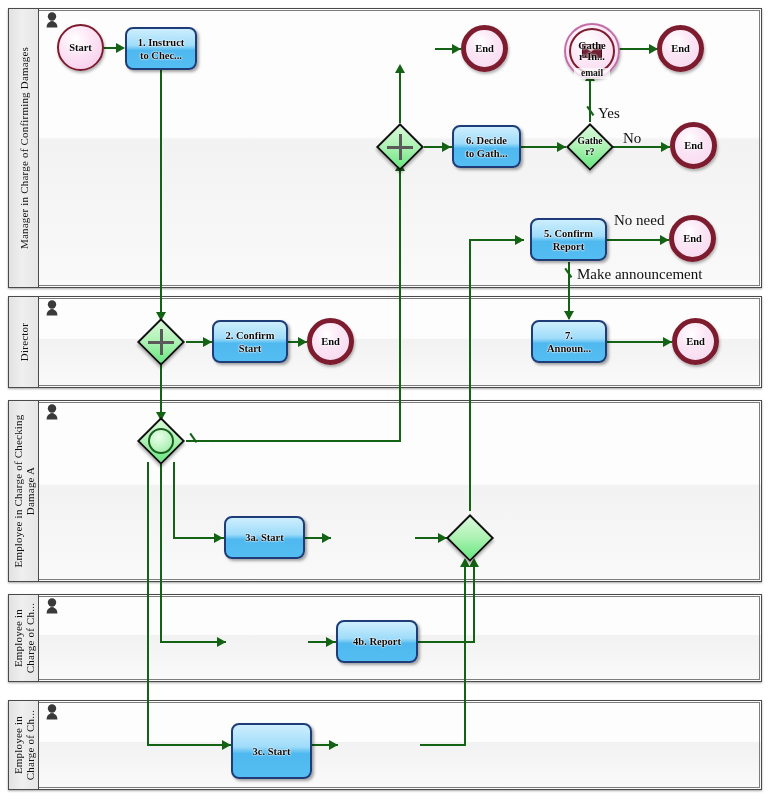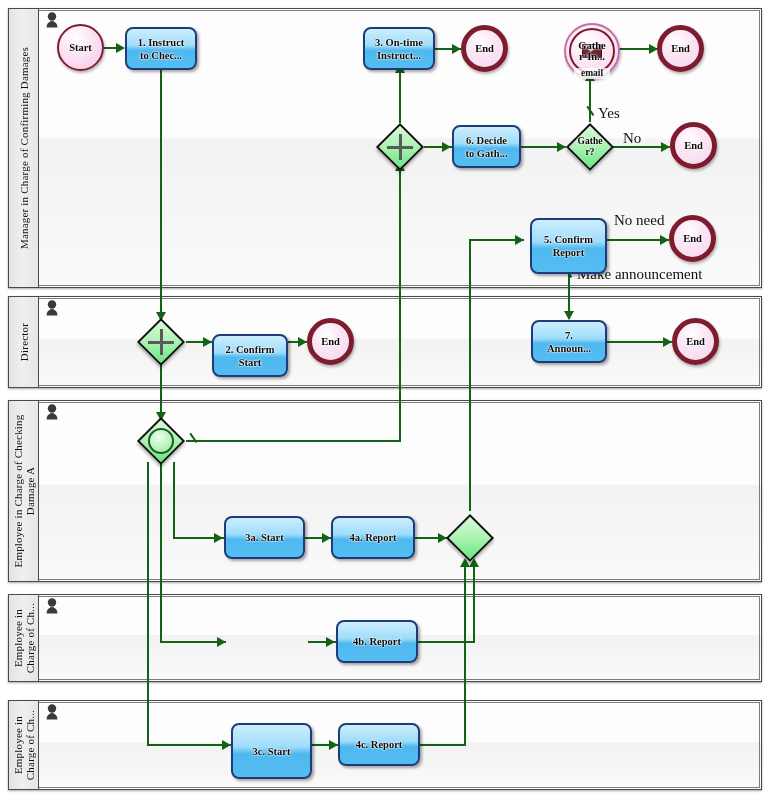--- a/index.html
+++ b/index.html
@@ -312,22 +312,20 @@
   <div class="edge h" style="left:616px;top:48px;width:41px;"></div>
   <div class="arrow r" style="left:649px;top:43.5px;"></div>
 
   <div class="node event start" style="left:57px;top:24px;width:47px;height:47px;">
     <span class="evt-text">Start</span>
   </div>
 
   <div class="node task" style="left:125px;top:27px;width:72px;height:43px;white-space:pre-line;">1. Instruct
 to Chec...</div>
 
-  <div class="node task" style="left:363px;top:27px;width:72px;height:43px;white-space:pre-line;">3. On-time
-Instruct...</div>
 
   <div class="node event end" style="left:461px;top:25px;width:47px;height:47px;">
     <span class="evt-text">End</span>
   </div>
 
   <div class="event intermediate" style="left:564px;top:23px;width:52px;height:52px;">
     <div class="inner-ring"></div>
     <div class="envelope"></div>
     <span class="evt-text" style="white-space:pre-line;">Gathe
 r·In...</span>
@@ -351,59 +349,57 @@
     <div style="position:absolute;left:0;top:0;width:50px;height:50px;display:flex;align-items:center;justify-content:center;
                 font-size:9.5px;font-weight:bold;line-height:11px;white-space:pre-line;text-align:center;z-index:5;
                 text-shadow:0 0 2px #fff,0 0 2px #fff;">Gathe
 r?</div>
   </div>
 
   <div class="node event end" style="left:670px;top:122px;width:47px;height:47px;">
     <span class="evt-text">End</span>
   </div>
 
-  <div class="node task" style="left:530px;top:218px;width:77px;height:56px;white-space:pre-line;">5. Confirm
+  <div class="node task" style="left:530px;top:218px;width:77px;height:43px;white-space:pre-line;">5. Confirm
 Report</div>
 
   <div class="node event end" style="left:669px;top:215px;width:47px;height:47px;">
     <span class="evt-text">End</span>
   </div>
 
   <div class="gw-wrap" style="left:136px;top:317px;width:50px;height:50px;">
     <div class="gateway" style="left:8px;top:8px;width:34px;height:34px;"></div>
     <div class="gw-plus"></div>
   </div>
 
-  <div class="node task" style="left:212px;top:320px;width:76px;height:43px;white-space:pre-line;margin-top:14px;">2. Confirm
+  <div class="node task" style="left:212px;top:320px;width:76px;height:43px;white-space:pre-line;">2. Confirm
 Start</div>
 
   <div class="node event end" style="left:307px;top:318px;width:47px;height:47px;">
     <span class="evt-text">End</span>
   </div>
 
   <div class="node task" style="left:531px;top:320px;width:76px;height:43px;white-space:pre-line;">7.
 Announ...</div>
 
   <div class="node event end" style="left:672px;top:318px;width:47px;height:47px;">
     <span class="evt-text">End</span>
   </div>
 
   <div class="gw-wrap" style="left:136px;top:416px;width:50px;height:50px;">
     <div class="gateway" style="left:8px;top:8px;width:34px;height:34px;"></div>
     <div class="gw-circle"></div>
   </div>
 
   <div class="node task" style="left:224px;top:516px;width:81px;height:43px;">3a. Start</div>
 
-  <div class="node task" style="left:331px;top:516px;width:84px;height:43px;">4a. Report</div>
 
   <div class="gw-wrap" style="left:445px;top:513px;width:50px;height:50px;">
     <div class="gateway" style="left:8px;top:8px;width:34px;height:34px;"></div>
   </div>
 
 
   <div class="node task" style="left:336px;top:620px;width:82px;height:43px;">4b. Report</div>
 
   <div class="node task" style="left:231px;top:723px;width:81px;height:56px;">3c. Start</div>
 
-  <div class="node task" style="left:338px;top:723px;width:82px;height:43px;">4c. Report</div>
 
 </div>
 
 </body></html>

